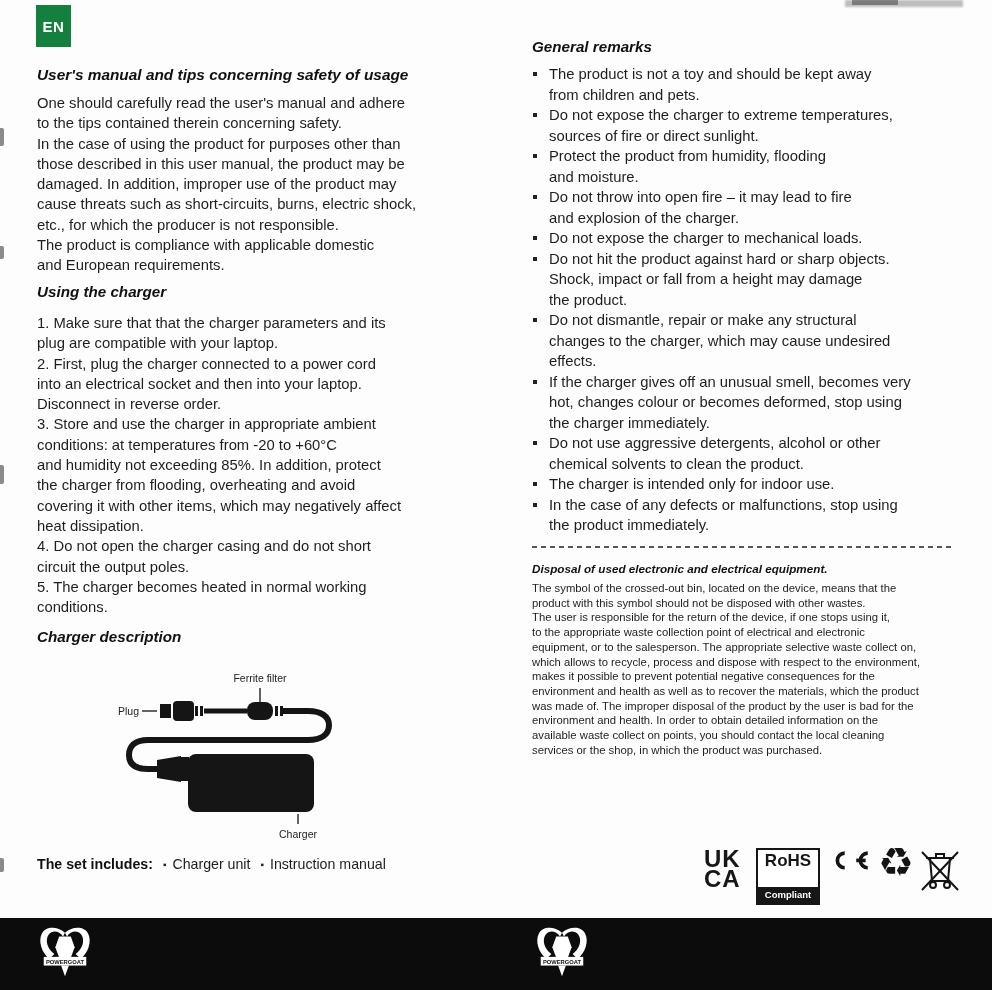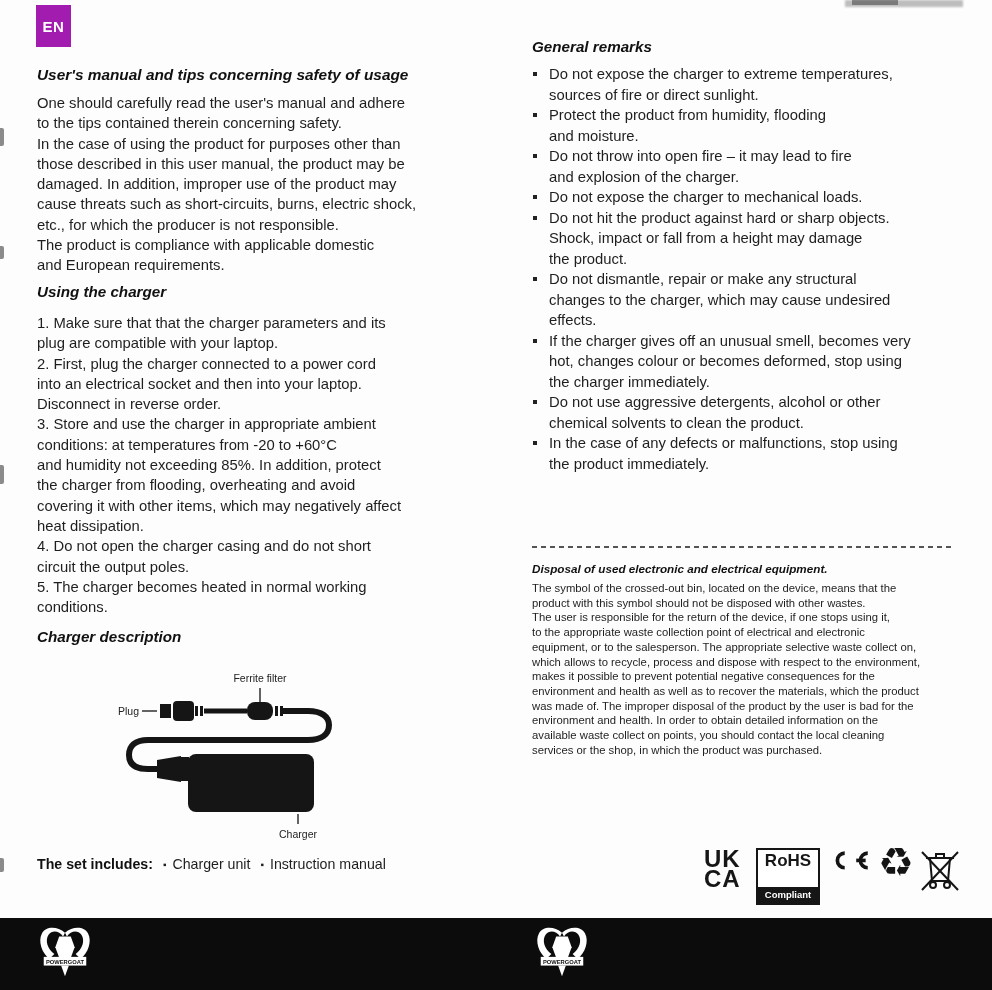--- a/index.html
+++ b/index.html
@@ -5,21 +5,21 @@
   html,body{margin:0;padding:0;}
   body{
     width:992px;height:990px;position:relative;overflow:hidden;
     background:#fdfdfd;
     font-family:"Liberation Sans","DejaVu Sans",sans-serif;
     color:#1e1e1e;
   }
   .abs{position:absolute;}
   
   .en-badge{
-    left:36px;top:5px;width:35px;height:42px;background:#a21caf;color:#fff;
+    left:36px;top:5px;width:35px;height:42px;background:#15803d;color:#fff;
     display:flex;align-items:center;justify-content:center;
     font-weight:bold;font-size:15px;letter-spacing:.5px;
   }
   h1,h2,h3{margin:0;color:#111;font-style:italic;}
   .title{left:37px;top:66px;font-size:15.4px;font-weight:bold;width:440px;}
   .h2{font-size:15.2px;font-weight:bold;}
   .body-text{font-size:14.8px;line-height:20.3px;white-space:nowrap;}
   .left-intro{left:37px;top:93px;}
   .h-using{left:37px;top:283px;}
   .using-text{left:37px;top:313px;}
@@ -109,28 +109,30 @@
   </svg>
 </div>
 
 <div class="abs set-line">
   <span class="set-label">The set includes:</span><span><span class="inline-item"><span class="inline-marker">▪</span> Charger unit</span><span class="inline-item"><span class="inline-marker">▪</span> Instruction manual</span></span>
 </div>
 
 <h2 class="abs h2 h-remarks">General remarks</h2>
 
 <div class="abs bullets">
+    <div class="bullet-item"><span class="bullet-marker"></span><span class="bullet-text">The product is not a toy and should be kept away<br>from children and pets.</span></div>
     <div class="bullet-item"><span class="bullet-marker"></span><span class="bullet-text">Do not expose the charger to extreme temperatures,<br>sources of fire or direct sunlight.</span></div>
     <div class="bullet-item"><span class="bullet-marker"></span><span class="bullet-text">Protect the product from humidity, flooding<br>and moisture.</span></div>
     <div class="bullet-item"><span class="bullet-marker"></span><span class="bullet-text">Do not throw into open fire – it may lead to fire<br>and explosion of the charger.</span></div>
     <div class="bullet-item"><span class="bullet-marker"></span><span class="bullet-text">Do not expose the charger to mechanical loads.</span></div>
     <div class="bullet-item"><span class="bullet-marker"></span><span class="bullet-text">Do not hit the product against hard or sharp objects.<br>Shock, impact or fall from a height may damage<br>the product.</span></div>
     <div class="bullet-item"><span class="bullet-marker"></span><span class="bullet-text">Do not dismantle, repair or make any structural<br>changes to the charger, which may cause undesired<br>effects.</span></div>
     <div class="bullet-item"><span class="bullet-marker"></span><span class="bullet-text">If the charger gives off an unusual smell, becomes very<br>hot, changes colour or becomes deformed, stop using<br>the charger immediately.</span></div>
     <div class="bullet-item"><span class="bullet-marker"></span><span class="bullet-text">Do not use aggressive detergents, alcohol or other<br>chemical solvents to clean the product.</span></div>
+    <div class="bullet-item"><span class="bullet-marker"></span><span class="bullet-text">The charger is intended only for indoor use.</span></div>
     <div class="bullet-item"><span class="bullet-marker"></span><span class="bullet-text">In the case of any defects or malfunctions, stop using<br>the product immediately.</span></div>
   </div>
 
 <div class="abs dashed-sep"></div>
 
 <h3 class="abs h-disposal">Disposal of used electronic and electrical equipment.</h3>
 
 <div class="abs disposal-text">The symbol of the crossed-out bin, located on the device, means that the<br>product with this symbol should not be disposed with other wastes.<br>The user is responsible for the return of the device, if one stops using it,<br>to the appropriate waste collection point of electrical and electronic<br>equipment, or to the salesperson. The appropriate selective waste collect on,<br>which allows to recycle, process and dispose with respect to the environment,<br>makes it possible to prevent potential negative consequences for the<br>environment and health as well as to recover the materials, which the product<br>was made of. The improper disposal of the product by the user is bad for the<br>environment and health. In order to obtain detailed information on the<br>available waste collect on points, you should contact the local cleaning<br>services or the shop, in which the product was purchased.</div>
 
 <div class="abs ukca">

